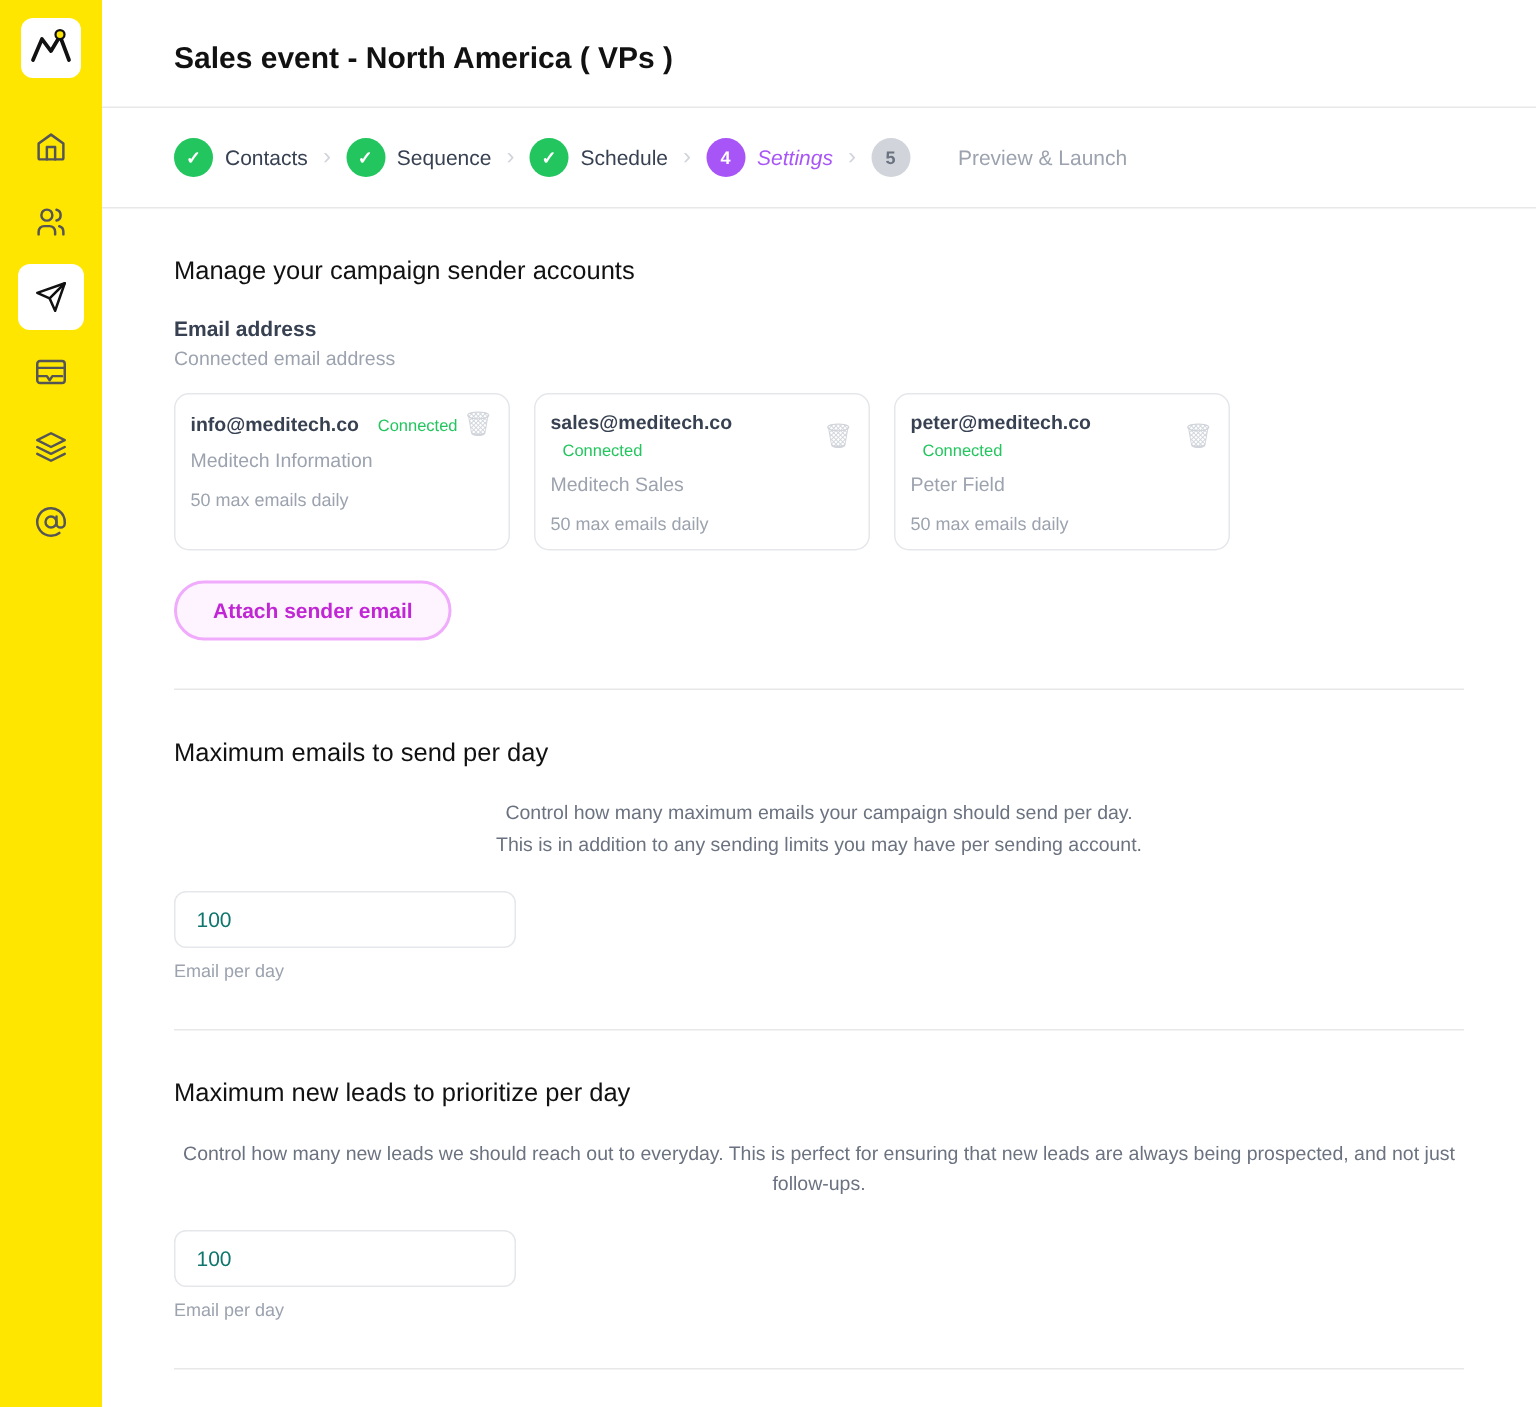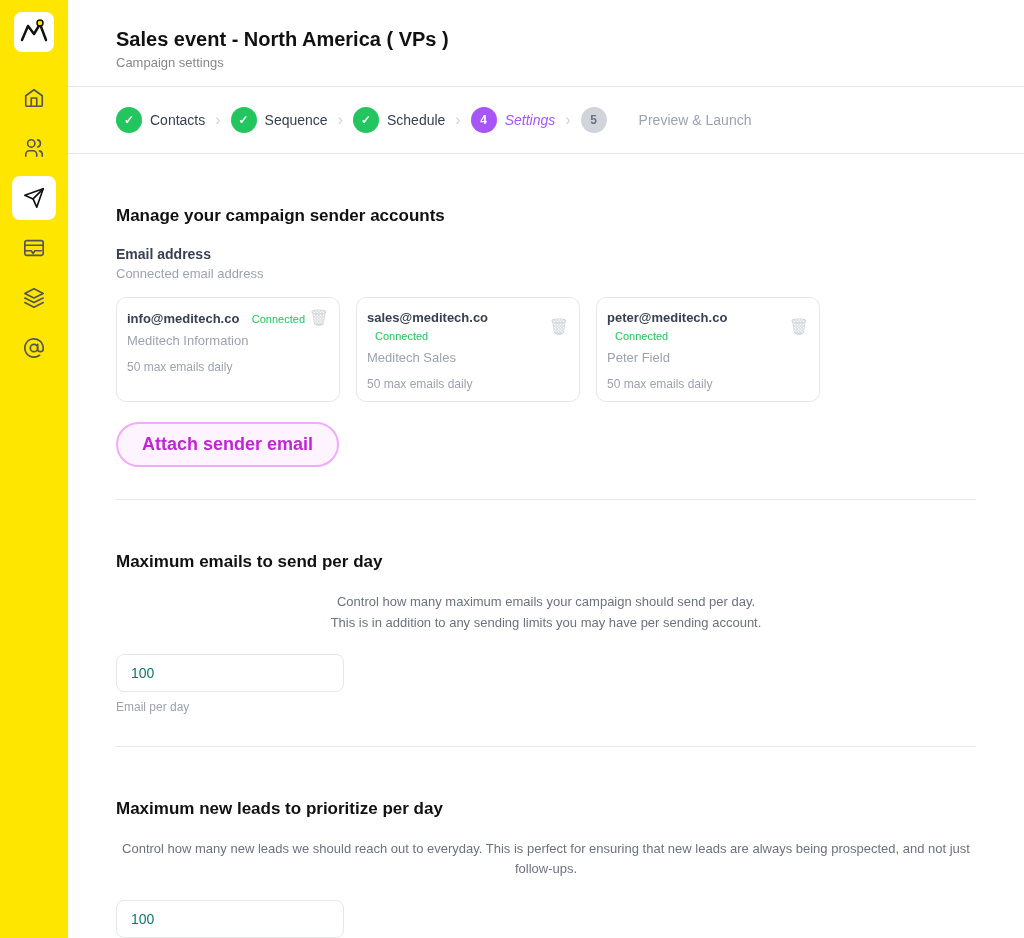--- a/index.html
+++ b/index.html
@@ -113,24 +113,23 @@
       margin-bottom: 0;
       padding-bottom: 32px;
       border-bottom: 1px solid #e8e8e8;
     }
     .section + .section {
       padding-top: 32px;
     }
 
     .section-title {
       font-size: 17px;
-      font-weight: 700;
+      font-weight: 400;
       color: #111;
       margin-bottom: 20px;
-      margin-top: 20px;
     }
 
     .field-label {
       font-size: 14px;
       font-weight: 600;
       color: #374151;
       margin-bottom: 4px;
     }
     .field-sublabel {
       font-size: 13px;
@@ -184,21 +183,21 @@
     }
 
     
     .attach-btn {
       margin-top: 20px;
       padding: 10px 24px;
       border: 2px solid #f0abfc;
       background: #fdf4ff;
       color: #c026d3;
       border-radius: 24px;
-      font-size: 18px;
+      font-size: 14px;
       font-weight: 600;
       cursor: pointer;
     }
 
     
     .input-field {
       border: 1px solid #e5e7eb;
       border-radius: 8px;
       padding: 10px 14px;
       font-size: 14px;
@@ -285,21 +284,20 @@
         <path d="M16 8v5a3 3 0 006 0v-1a10 10 0 10-3.92 7.94"></path>
       </svg>
     </div>
   </nav>
 </aside>
 
 <main class="main">
 
   <header class="page-header">
     <h1 class="page-title">Sales event - North America ( VPs )</h1>
-    <p class="page-subtitle">Campaign settings</p>
   </header>
 
   <div class="stepper">
 
     <div class="step">
       <div class="step-circle completed">
         <span>✓</span>
       </div>
       <span class="step-label">Contacts</span>
     </div>

